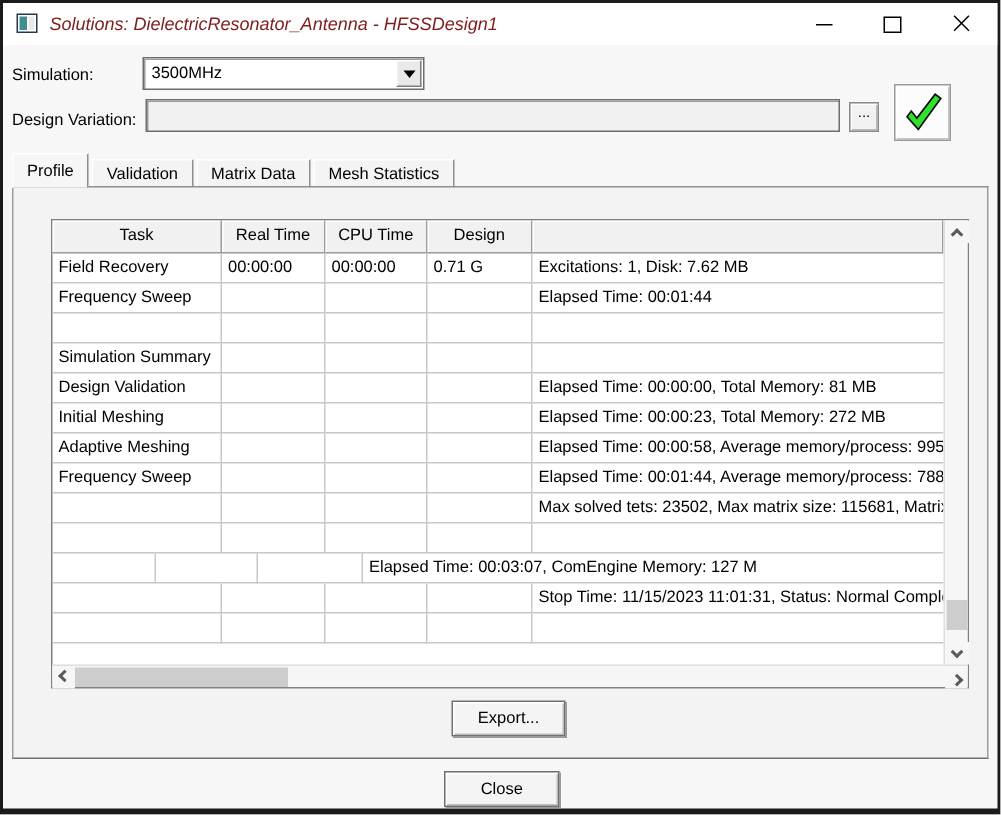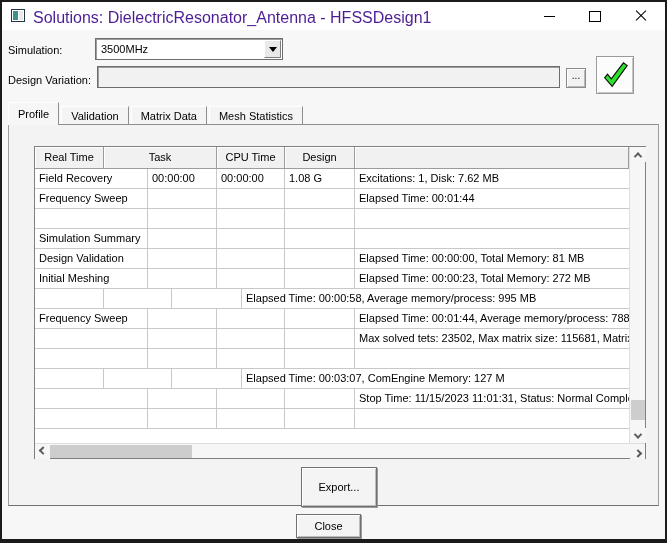--- a/index.html
+++ b/index.html
@@ -2,21 +2,21 @@
 <html><head>
 <meta charset="utf-8">
 <style>
   html,body{margin:0;padding:0;background:#d7d7d7;font-family:"Liberation Sans",sans-serif;}
   .window{position:relative;width:667px;height:543px;background:#f7f7f7;border:2px solid #1b1b1b;
           border-bottom-width:4px;box-sizing:border-box;overflow:hidden;}
   .titlebar{position:absolute;left:0;top:0;width:100%;height:28px;background:#ffffff;}
   .app-icon{position:absolute;left:9px;top:7px;width:14px;height:13px;border:1px solid #25364c;background:#fff;box-sizing:border-box;}
   .app-icon .pane{position:absolute;left:1px;top:1px;width:5px;height:9px;background:#3f8f8f;}
   .app-icon .pane2{position:absolute;left:7px;top:1px;width:4px;height:9px;background:#e9e9e9;}
-  .title-text{position:absolute;left:31px;top:7px;font-size:16px;color:#4c1d95;white-space:nowrap;}
+  .title-text{position:absolute;left:31px;top:7px;font-size:12px;color:#7f1d1d;white-space:nowrap;font-style:italic;}
   .cap-btn{position:absolute;top:0;width:32px;height:28px;display:flex;align-items:center;justify-content:center;cursor:default;}
   .glyph-min{width:11px;height:0;border-top:1px solid #000;}
   .glyph-max{width:10px;height:9px;border:1px solid #000;}
   .glyph-x{position:relative;width:12px;height:12px;}
   .glyph-x span{position:absolute;left:-1px;top:5px;width:14px;height:0;border-top:1px solid #000;}
   .glyph-x span:first-child{transform:rotate(45deg);}
   .glyph-x span:last-child{transform:rotate(-45deg);}
   .lbl{position:absolute;font-size:11px;color:#000;white-space:nowrap;}
   
   .combo{position:absolute;left:93px;top:36px;width:188px;height:22px;background:#fff;
@@ -65,22 +65,22 @@
   .chev.up{transform:rotate(45deg) translate(1px,1px);}
   .chev.down{transform:rotate(-135deg) translate(1px,1px);}
   .chev.left{transform:rotate(-45deg) translate(1px,-1px);}
   .chev.right{transform:rotate(135deg) translate(1px,-1px);}
   .v-thumb{position:absolute;left:1px;top:253px;width:14px;height:20px;background:#cdcdcd;}
   .h-thumb{position:absolute;left:15px;top:1px;width:142px;height:13px;background:#cdcdcd;}
   
   .pushbtn{position:absolute;background:#f4f4f4;border:1px solid #707070;
            box-shadow:inset 1px 1px 0 #fff,inset -1px -1px 0 #bdbdbd,1px 1px 0 #9b9b9b;
            font-family:"Liberation Sans",sans-serif;font-size:11px;color:#000;text-align:center;box-sizing:border-box;padding:0;}
-  .export-btn{left:292px;top:342px;width:76px;height:40px;}
-  .close-btn{left:294px;top:512px;width:65px;height:24px;}
+  .export-btn{left:292px;top:342px;width:76px;height:24px;}
+  .close-btn{left:294px;top:512px;width:77px;height:24px;}
 </style>
 </head>
 <body>
 
 <div class="window">
 
   <div class="titlebar">
     <div class="app-icon">
       <div class="pane"></div>
       <div class="pane2"></div>
@@ -122,31 +122,31 @@
     <div class="tab">Validation</div>
     <div class="tab">Matrix Data</div>
     <div class="tab">Mesh Statistics</div>
   </div>
 
   <div class="tabpage">
 
     <div class="tbl">
       <div class="tbl-grid" id="grid">
         <div class="trow thead">
+          <div class="cell c0">Task</div>
           <div class="cell c1">Real Time</div>
-          <div class="cell c0">Task</div>
           <div class="cell c2">CPU Time</div>
           <div class="cell c3">Design</div>
           <div class="cell c4"></div>
         </div>
       <div class="trow">
           <div class="cell c0">Field Recovery</div>
           <div class="cell c1">00:00:00</div>
           <div class="cell c2">00:00:00</div>
-          <div class="cell c3">1.08 G</div>
+          <div class="cell c3">0.71 G</div>
           <div class="cell c4">Excitations: 1, Disk: 7.62 MB</div>
         </div>
           <div class="trow">
           <div class="cell c0">Frequency Sweep</div>
           <div class="cell c1"></div>
           <div class="cell c2"></div>
           <div class="cell c3"></div>
           <div class="cell c4">Elapsed Time: 00:01:44</div>
         </div>
           <div class="trow">
@@ -171,20 +171,21 @@
           <div class="cell c4">Elapsed Time: 00:00:00, Total Memory: 81 MB</div>
         </div>
           <div class="trow">
           <div class="cell c0">Initial Meshing</div>
           <div class="cell c1"></div>
           <div class="cell c2"></div>
           <div class="cell c3"></div>
           <div class="cell c4">Elapsed Time: 00:00:23, Total Memory: 272 MB</div>
         </div>
           <div class="trow">
+          <div class="cell c0">Adaptive Meshing</div>
           <div class="cell c1"></div>
           <div class="cell c2"></div>
           <div class="cell c3"></div>
           <div class="cell c4">Elapsed Time: 00:00:58, Average memory/process: 995 MB</div>
         </div>
           <div class="trow">
           <div class="cell c0">Frequency Sweep</div>
           <div class="cell c1"></div>
           <div class="cell c2"></div>
           <div class="cell c3"></div>

